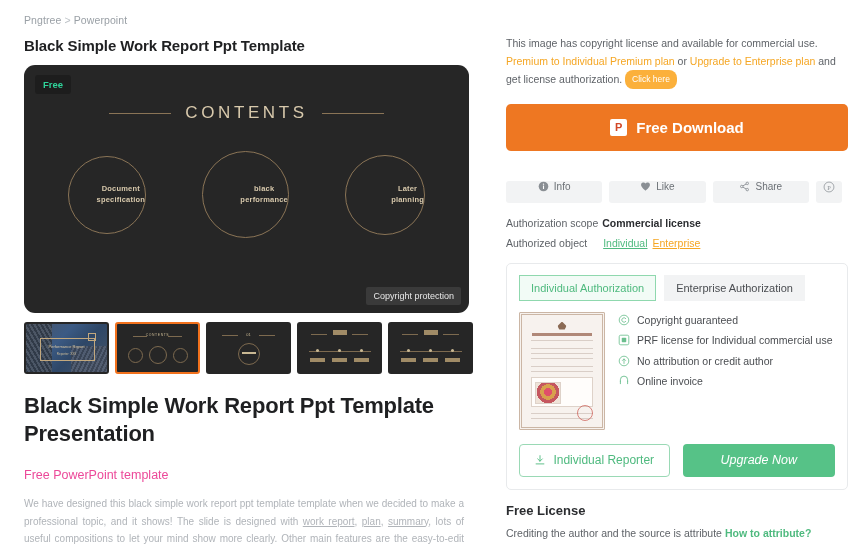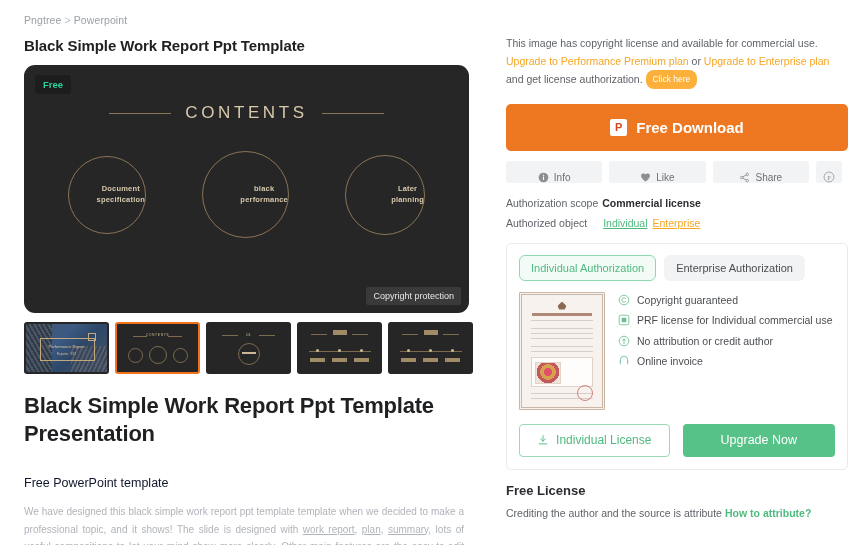--- a/index.html
+++ b/index.html
@@ -89,21 +89,21 @@
     content: ""; position: absolute; right: 0; bottom: 0; width: 45%; height: 55%;
     background: repeating-linear-gradient(115deg, #3b4250 0 2px, #596274 2px 4px);
     opacity: .75;
   }
 
   
   .big-title {
     margin-top: 18px; font-size: 22px; font-weight: bold;
     color: #1f2022; line-height: 1.26; letter-spacing: -.2px;
   }
-  .subtitle { margin-top: 29px; font-size: 12.5px; color: #0f172a; }
+  .subtitle { margin-top: 21px; font-size: 12.5px; color: #ec4899; }
   .desc {
     margin-top: 13px; font-size: 10px; color: #b0b4b9;
     line-height: 1.72; text-align: justify; width: 440px;
   }
   .desc a { color: #b0b4b9; text-decoration: underline; }
 
   
   .right { width: 350px; padding: 34px 8px 0 6px; }
 
   .lic-note { font-size: 10.5px; color: #5f6368; line-height: 1.72; }
@@ -124,42 +124,42 @@
   .ppt-ico {
     width: 17px; height: 17px; background: #fff; border-radius: 2px;
     color: #d24726; font-size: 11px; font-weight: bold;
     display: flex; align-items: center; justify-content: center;
   }
 
   .act-row { display: flex; gap: 7px; margin-top: 10px; }
   .act {
     height: 22px; background: #f2f3f4; border: none; border-radius: 3px;
     color: #6b7075; font-size: 10px;
-    display: flex; align-items: flex-end; justify-content: center; gap: 5px;
-    cursor: pointer; font-family: "Liberation Sans", sans-serif;
+    display: flex; align-items: flex-start; justify-content: center; gap: 5px;
+    cursor: pointer; font-family: "Liberation Sans", sans-serif; margin-top: 20px;
   }
   .act.w1 { width: 100px; }
   .act.w2 { width: 100px; }
   .act.w3 { width: 100px; }
   .act.w4 { width: 27px; }
   .ico-s { display: inline-flex; align-items: center; }
 
   .auth-line { margin-top: 14px; font-size: 10.5px; color: #5f6368; }
   .auth-line + .auth-line { margin-top: 8px; }
   .auth-val { color: #2b2d30; font-weight: bold; margin-left: 4px; }
   .auth-ind { color: #4fba7f; text-decoration: underline; margin-left: 16px; cursor: pointer; }
   .auth-ent { color: #f5a623; text-decoration: underline; margin-left: 5px; cursor: pointer; }
 
   .lic-card {
     margin-top: 14px; width: 342px; border: 1px solid #e8eaec;
     border-radius: 5px; padding: 11px 12px 12px 12px; background: #fff;
   }
   .tabs { display: flex; gap: 8px; }
   .tab {
-    font-size: 11px; padding: 6px 11px; border-radius: 6px; cursor: pointer;
+    font-size: 11px; padding: 6px 11px; border-radius: 0; cursor: pointer;
     border: 1px solid transparent; background: #f2f3f4; color: #4a4d51;
   }
   .tab.sel { background: #f2fbf6; border-color: #8fd8ae; color: #4fba7f; }
 
   .card-body { display: flex; gap: 13px; margin-top: 11px; }
   .cert {
     width: 86px; height: 118px; flex: none; position: relative;
     background: #f7f2ee; border: 3px double #cbb6a5; border-radius: 1px;
     overflow: hidden;
   }
@@ -189,21 +189,21 @@
   .btn-out {
     width: 153px; height: 33px; border: 1px solid #9ad9b5; border-radius: 4px;
     background: #fff; color: #4fba7f; font-size: 12px;
     display: flex; align-items: center; justify-content: center; gap: 7px;
     cursor: pointer; font-family: "Liberation Sans", sans-serif;
   }
   .btn-fill {
     width: 155px; height: 33px; border: none; border-radius: 4px;
     background: #56c287; color: #fff; font-size: 12.5px;
     display: flex; align-items: center; justify-content: center;
-    cursor: pointer; font-family: "Liberation Sans", sans-serif;
+    cursor: pointer; font-family: "Liberation Sans", sans-serif; font-style: italic;
   }
 
   .free-lic-h { margin-top: 13px; font-size: 13px; font-weight: bold; color: #2b2d30; }
   .free-lic-p { margin-top: 9px; font-size: 10.5px; color: #5f6368; }
   .free-lic-p .attr { color: #4fba7f; font-weight: bold; text-decoration: none; cursor: pointer; margin-left: 3px; }
 </style>
 </head>
 <body>
 
 <div class="page">
@@ -297,21 +297,21 @@
     <div class="subtitle">Free PowerPoint template</div>
 
     <div class="desc">
       <span>We have designed this black simple work report ppt template template when we decided to make a professional topic, and it shows! The slide is designed with </span><a>work report</a><span>, </span><a>plan</a><span>, </span><a>summary</a><span>, lots of useful compositions to let your mind show more clearly. Other main features are the easy-to-edit layouts. It's great for presentations too! Saving you so much time! Start editing these slides and more!</span>
     </div>
   </div>
 
   <div class="right">
 
     <div class="lic-note">
-      <span>This image has copyright license and available for commercial use. </span><span class="ln-link">Upgrade to Performance Premium plan</span><span> or </span><span class="ln-link">Upgrade to Enterprise plan</span><span> and get license authorization. </span><span class="pill-btn">Click here</span>
+      <span>This image has copyright license and available for commercial use. </span><span class="ln-link">Premium to Individual Premium plan</span><span> or </span><span class="ln-link">Upgrade to Enterprise plan</span><span> and get license authorization. </span><span class="pill-btn">Click here</span>
     </div>
 
     <button class="dl-btn">
       <span class="ppt-ico">P</span>
       <span>Free Download</span>
     </button>
 
     <div class="act-row">
       <button class="act w1">
         <span class="ico-s">
@@ -426,21 +426,21 @@
 
       <div class="card-btns">
         <button class="btn-out">
           <span class="ico-s">
             <svg width="12" height="12" viewBox="0 0 16 16" fill="none" stroke="#4fba7f" stroke-width="1.2" stroke-linecap="round" stroke-linejoin="round">
                 <path d="M8 2.2v7.4"></path>
                 <path d="M4.9 6.5 8 9.6l3.1-3.1"></path>
                 <path d="M2.8 13.2h10.4"></path>
               </svg>
           </span>
-          <span>Individual License</span>
+          <span>Individual Reporter</span>
         </button>
         <button class="btn-fill">Upgrade Now</button>
       </div>
     </div>
 
     <div class="free-lic-h">Free License</div>
     <div class="free-lic-p">
       <span>Crediting the author and the source is attribute</span><a class="attr">How to attribute?</a>
     </div>
   </div>

